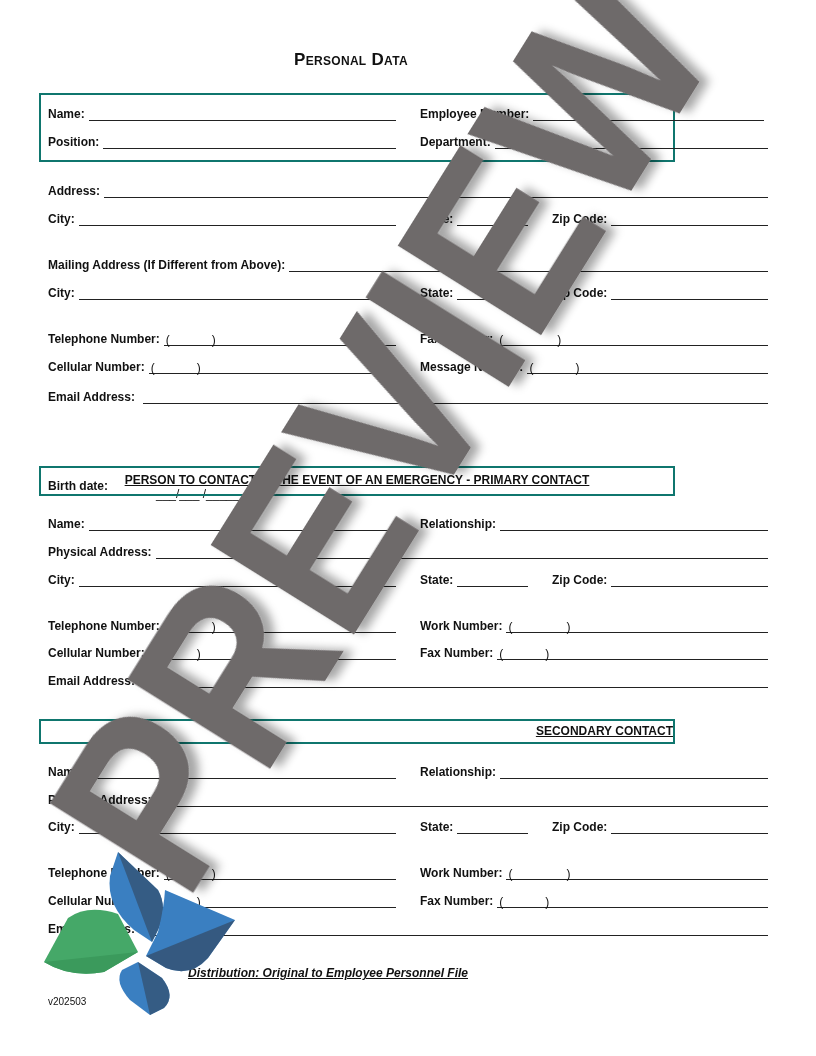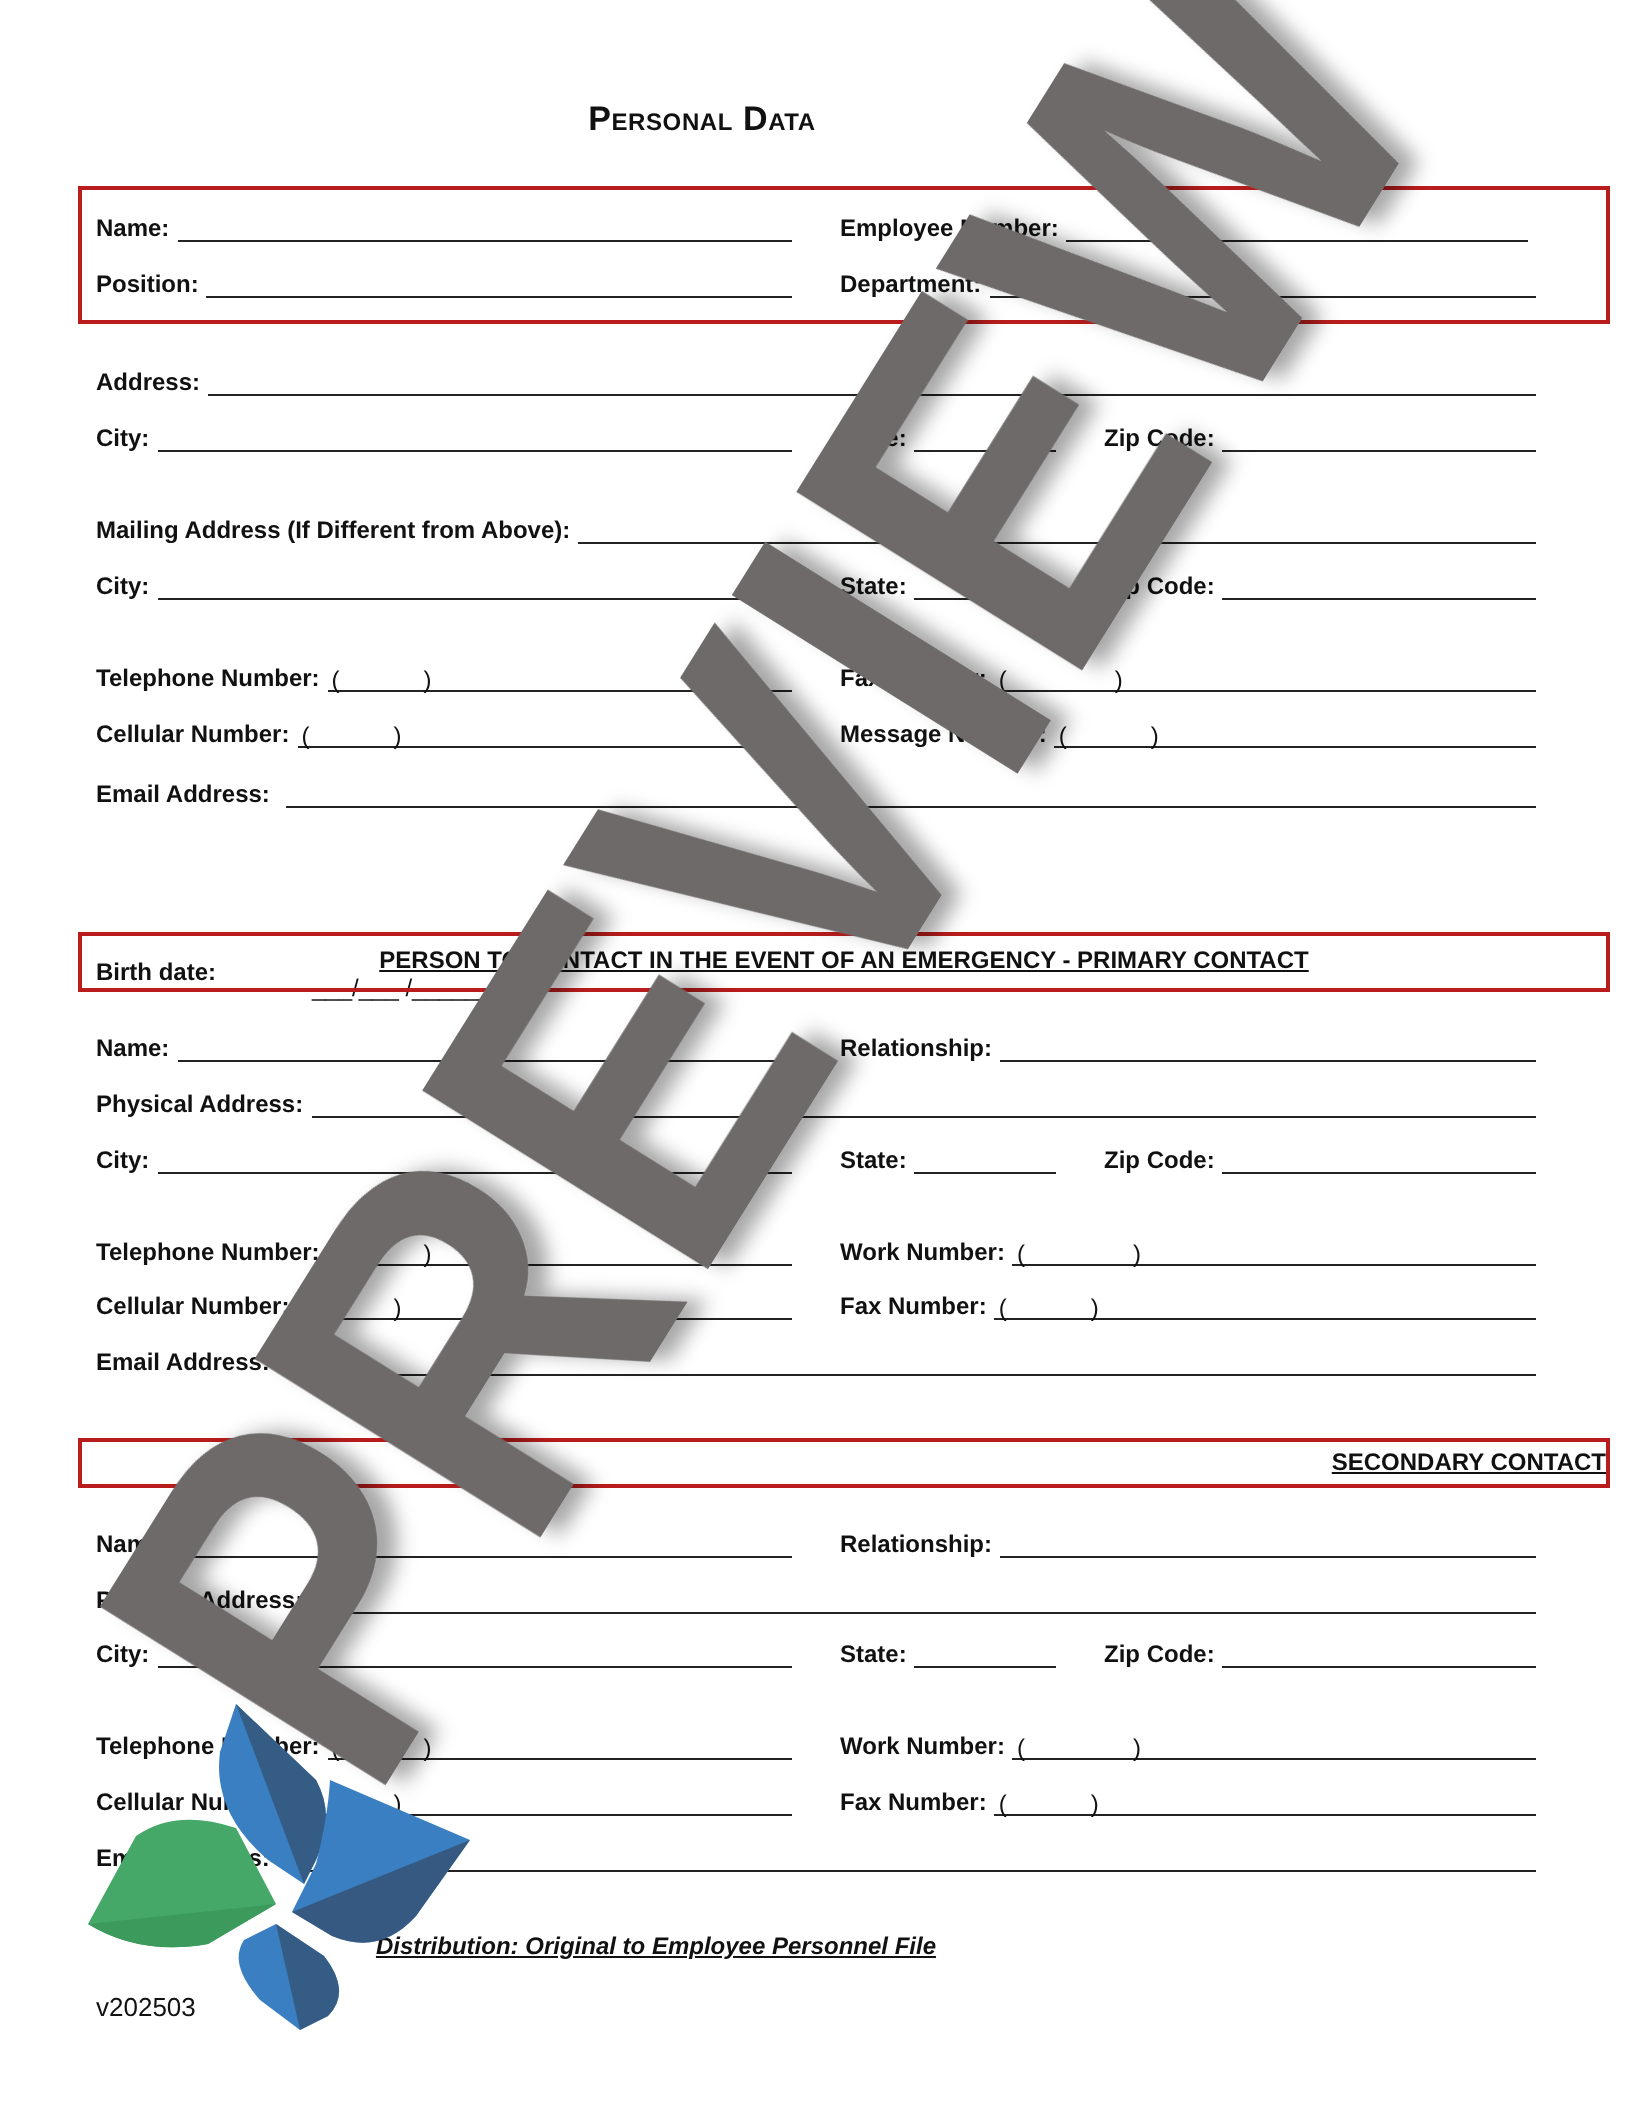--- a/index.html
+++ b/index.html
@@ -1,27 +1,27 @@
 <!DOCTYPE html>
 <html><head>
 <meta charset="utf-8">
 <style>
   html, body { margin:0; padding:0; background:#ffffff; }
   body { width:816px; height:1056px; position:relative; overflow:hidden;
          font-family:"Liberation Sans", sans-serif; color:#111; }
   .title { position:absolute; top:50px; left:0; width:702px; text-align:center;
            font-weight:bold; font-size:17px; font-variant:small-caps; letter-spacing:0.3px; }
-  .box { position:absolute; left:39px; width:766px; border:2px solid #b91c1c; box-sizing:border-box; }
+  .box { position:absolute; left:39px; width:636px; border:2px solid #0f766e; box-sizing:border-box; }
   .field { position:absolute; display:flex; align-items:flex-end; font-size:12px; font-weight:bold; white-space:nowrap; height:16px; }
   .field .lbl { margin-right:4px; }
   .field .line { flex:1; border-bottom:1px solid #222; height:12px; position:relative; }
   .paren { position:absolute; left:2px; bottom:-2px; font-weight:normal; font-size:12px; }
   .section-head { position:absolute; left:0; width:100%; text-align:center; font-size:12px; font-weight:bold; text-decoration:underline; }
   .footer { position:absolute; top:966px; left:0; width:656px; text-align:center; font-size:12px; font-weight:bold; font-style:italic; text-decoration:underline; }
-  .version { position:absolute; top:996px; left:48px; font-size:13px; }
+  .version { position:absolute; top:996px; left:48px; font-size:10px; }
   .watermark { position:absolute; left:0; top:0; width:816px; height:1056px; pointer-events:none; }
   .logo { position:absolute; left:40px; top:850px; width:200px; height:170px; }
   .birth { position:absolute; font-size:12px; font-weight:bold; }
 </style>
 </head>
 <body>
 
 <div class="title">Personal Data</div>
 
 <div class="box" style="top:93px;height:69px;"></div>

